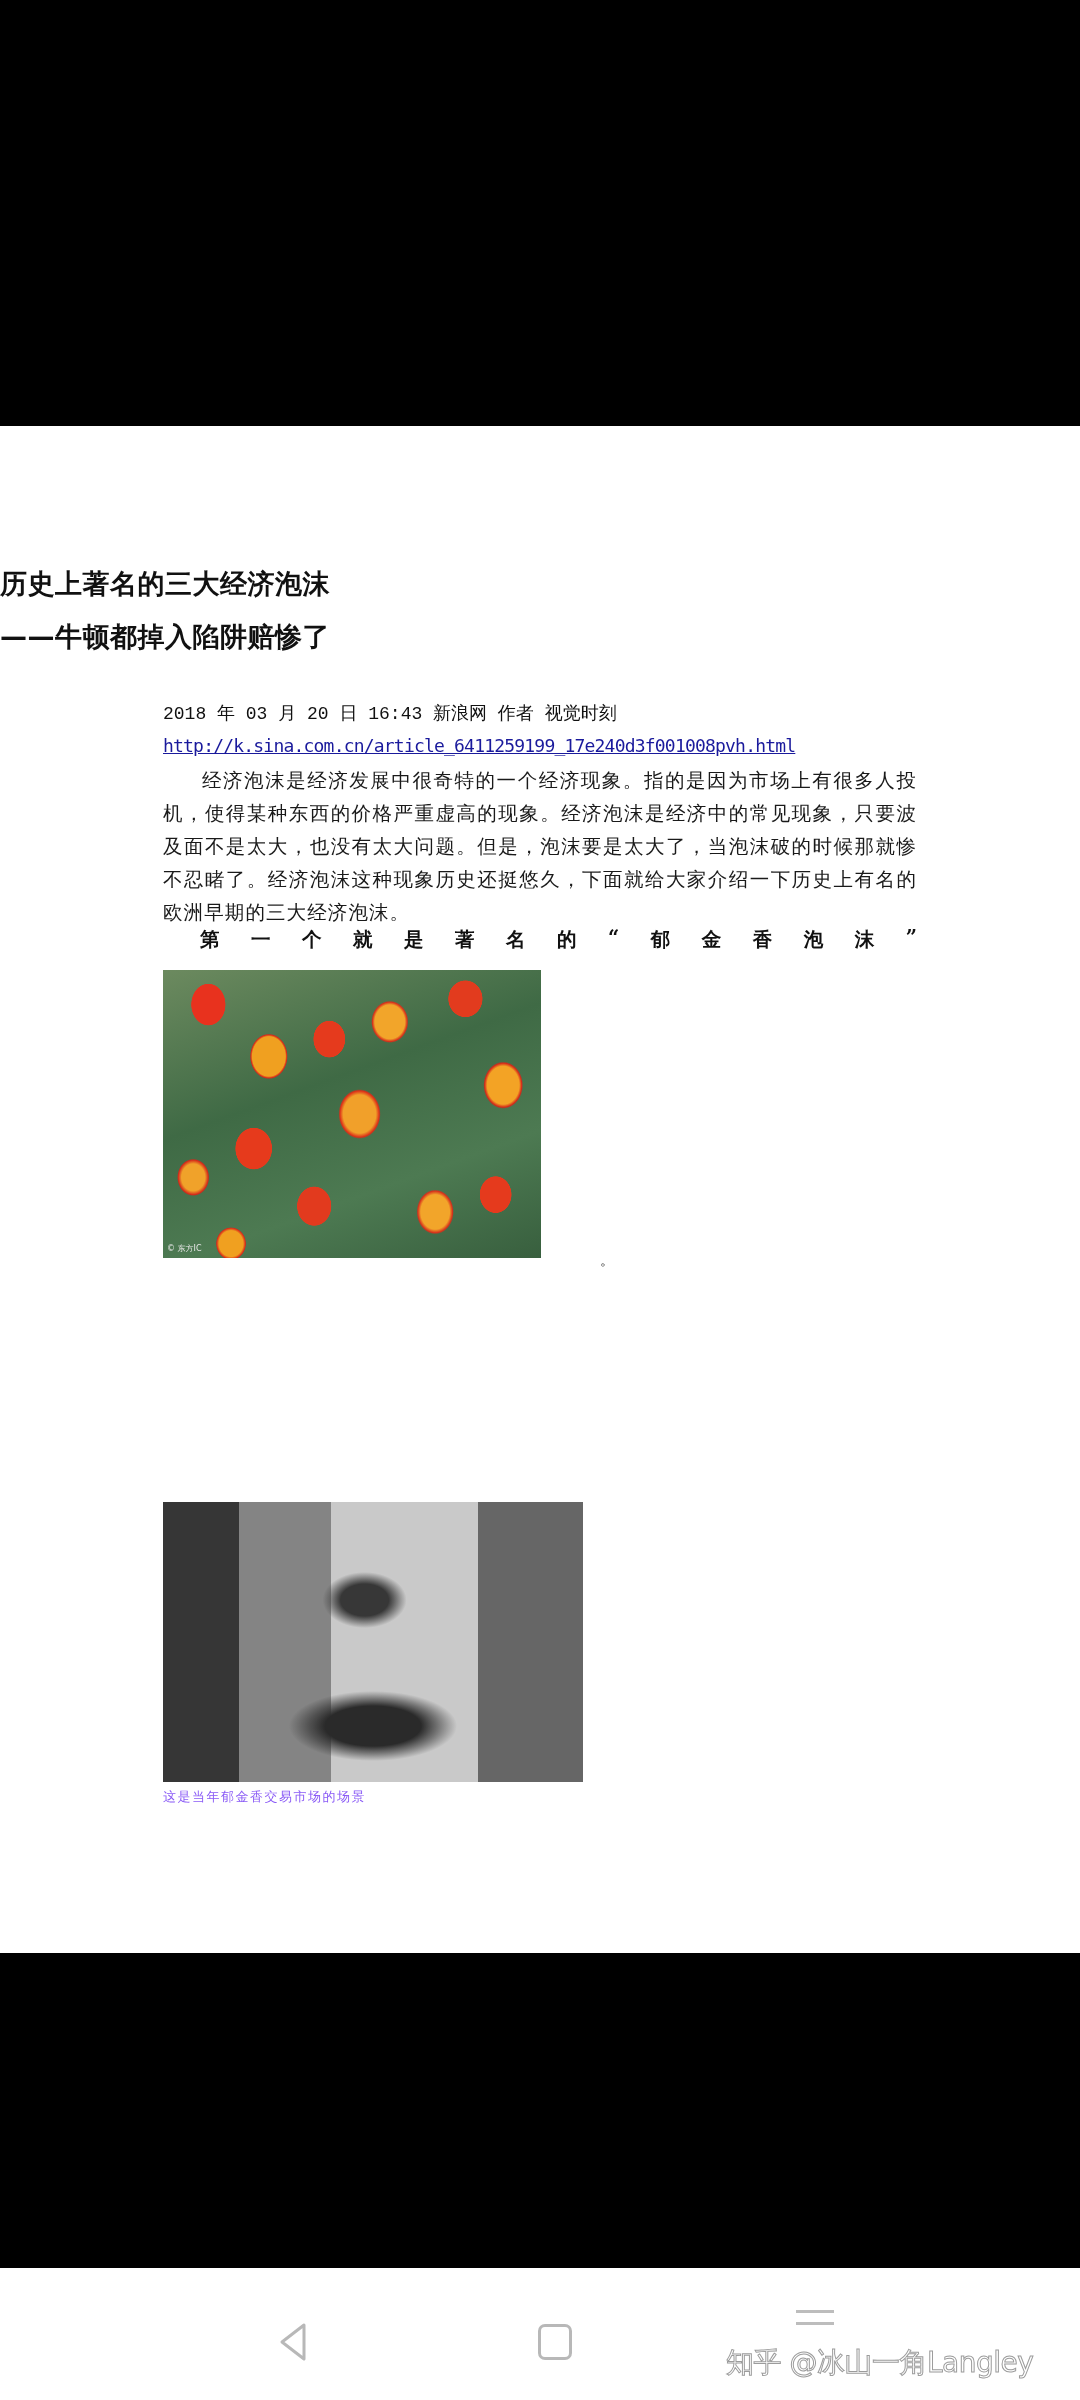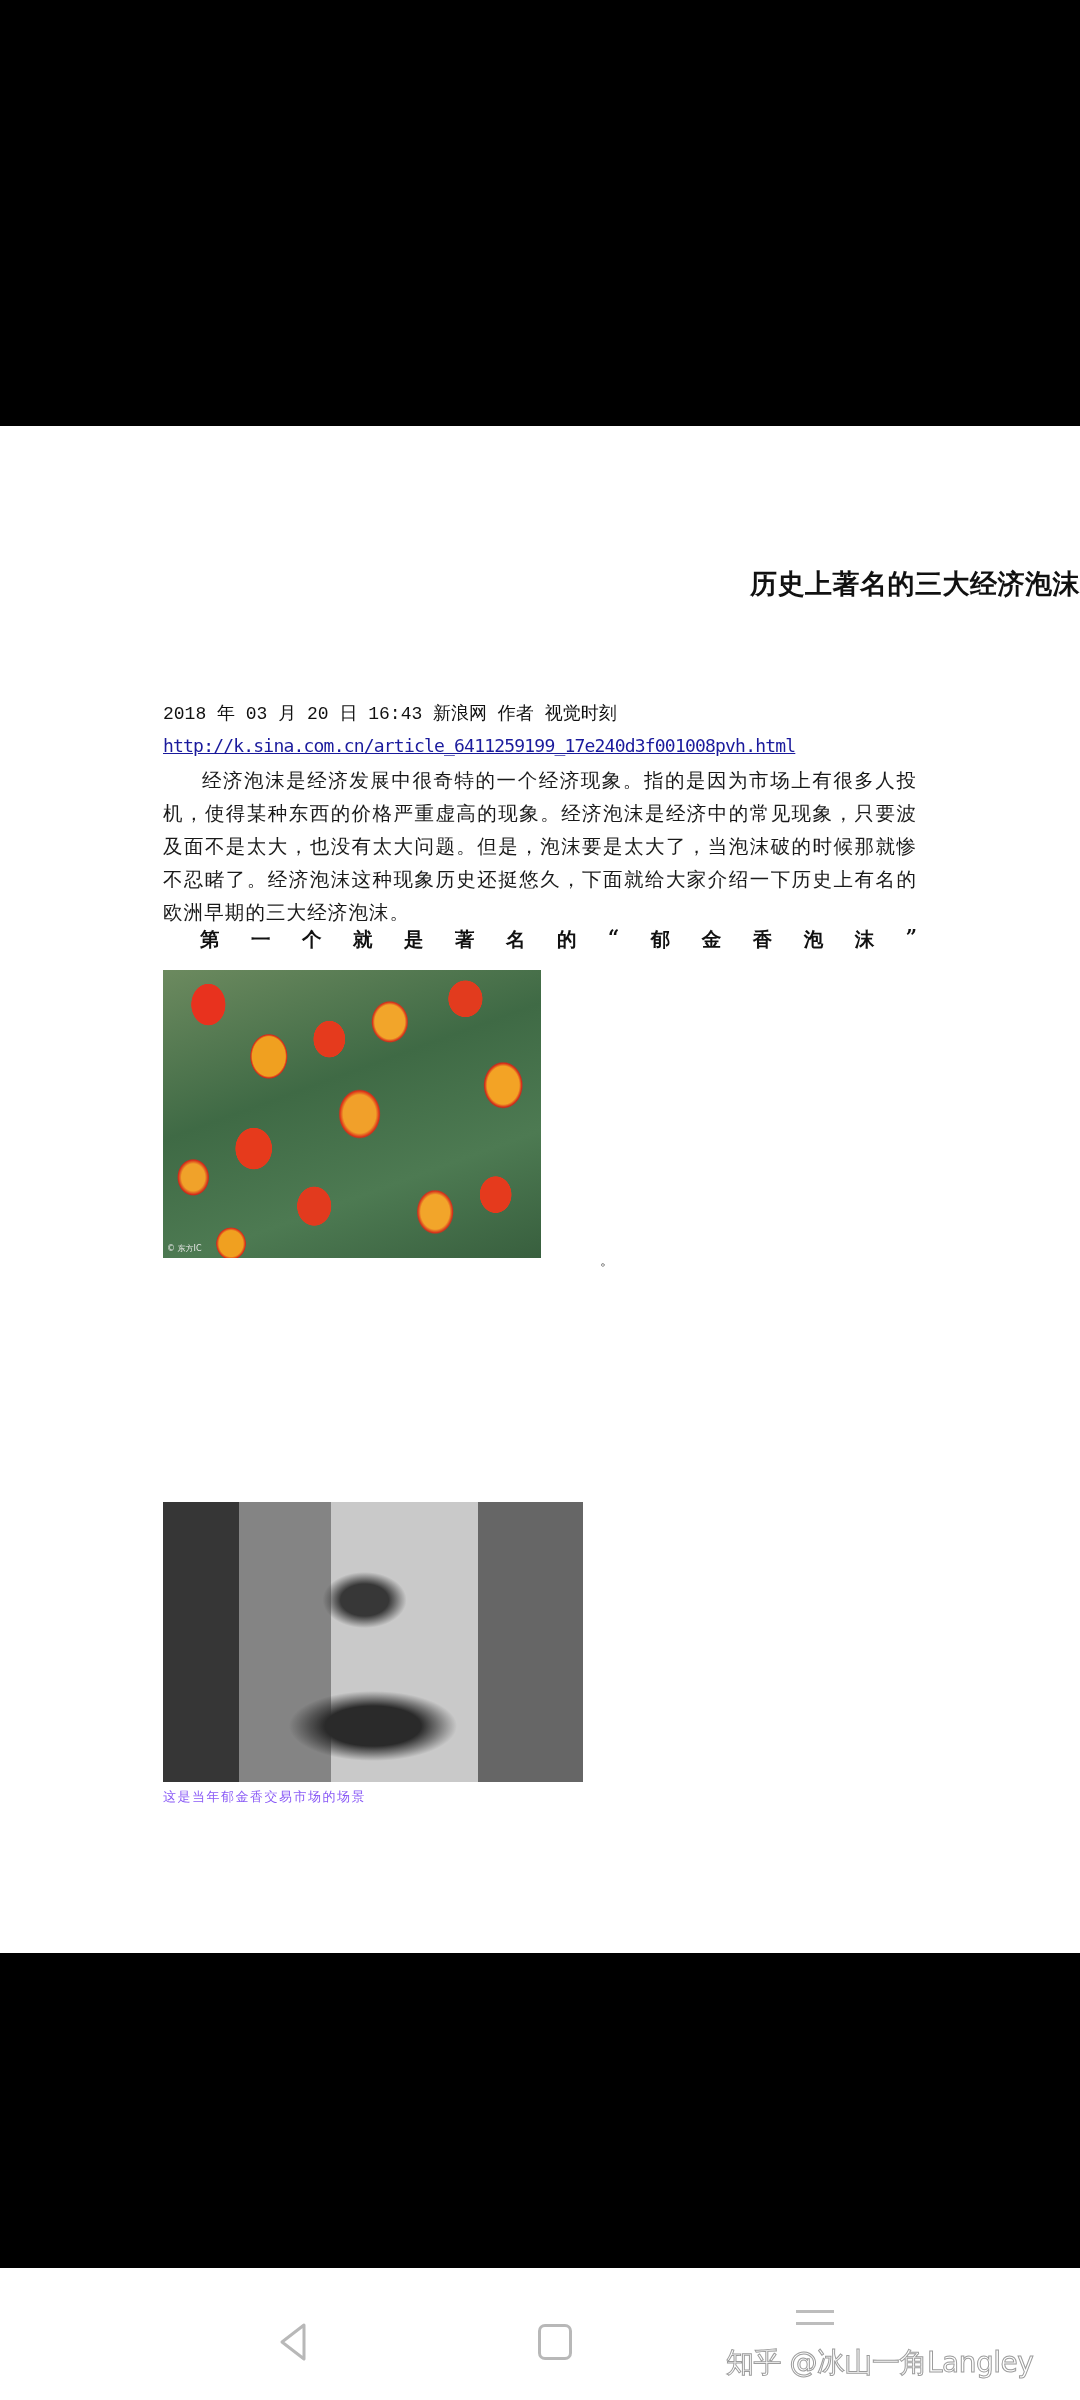--- a/index.html
+++ b/index.html
@@ -8,21 +8,21 @@
     background: #ffffff;
     font-family: "DejaVu Serif", "Liberation Serif", serif;
     color: #111;
   }
   .black-top { position: absolute; left: 0; top: 0; width: 1080px; height: 426px; background: #000; }
   .page { position: absolute; left: 0; top: 426px; width: 1080px; height: 1527px; background: #fff; }
   .black-bottom { position: absolute; left: 0; top: 1953px; width: 1080px; height: 315px; background: #000; }
   .navbar { position: absolute; left: 16px; top: 2268px; width: 1080px; height: 132px; background: #fff; }
 
   .title {
-    position: absolute; left: 0; width: 1080px; text-align: right;
+    position: absolute; left: 0; width: 1080px; text-align: left;
     font-family: "DejaVu Sans", "Liberation Sans", sans-serif;
     font-weight: bold; font-size: 27px; color: #111; letter-spacing: 0.5px;
   }
   .t1 { top: 140px; }
   .t2 { top: 193px; }
 
   .meta {
     position: absolute; left: 163px; top: 275px;
     font-family: Liberation Mono, monospace;
     font-size: 18px; color: #111; white-space: nowrap;
@@ -100,20 +100,21 @@
     letter-spacing: -0.5px; white-space: nowrap;
   }
 </style>
 </head>
 <body>
 
 <div class="black-top"></div>
 
 <div class="page">
   <div class="title t1">历史上著名的三大经济泡沫</div>
+  <div class="title t2">——牛顿都掉入陷阱赔惨了</div>
 
   <div class="meta">2018 年 03 月 20 日  16:43  新浪网  作者  视觉时刻</div>
   <div class="link">http://k.sina.com.cn/article_6411259199_17e240d3f001008pvh.html</div>
 
   <div class="para p1 indent">经济泡沫是经济发展中很奇特的一个经济现象。指的是因为市场上有很多人投机，使得某种东西的价格严重虚高的现象。经济泡沫是经济中的常见现象，只要波及面不是太大，也没有太大问题。但是，泡沫要是太大了，当泡沫破的时候那就惨不忍睹了。经济泡沫这种现象历史还挺悠久，下面就给大家介绍一下历史上有名的欧洲早期的三大经济泡沫。</div>
 
   <div class="heading-line">
     <span>第</span>
     <span>一</span>
     <span>个</span>

